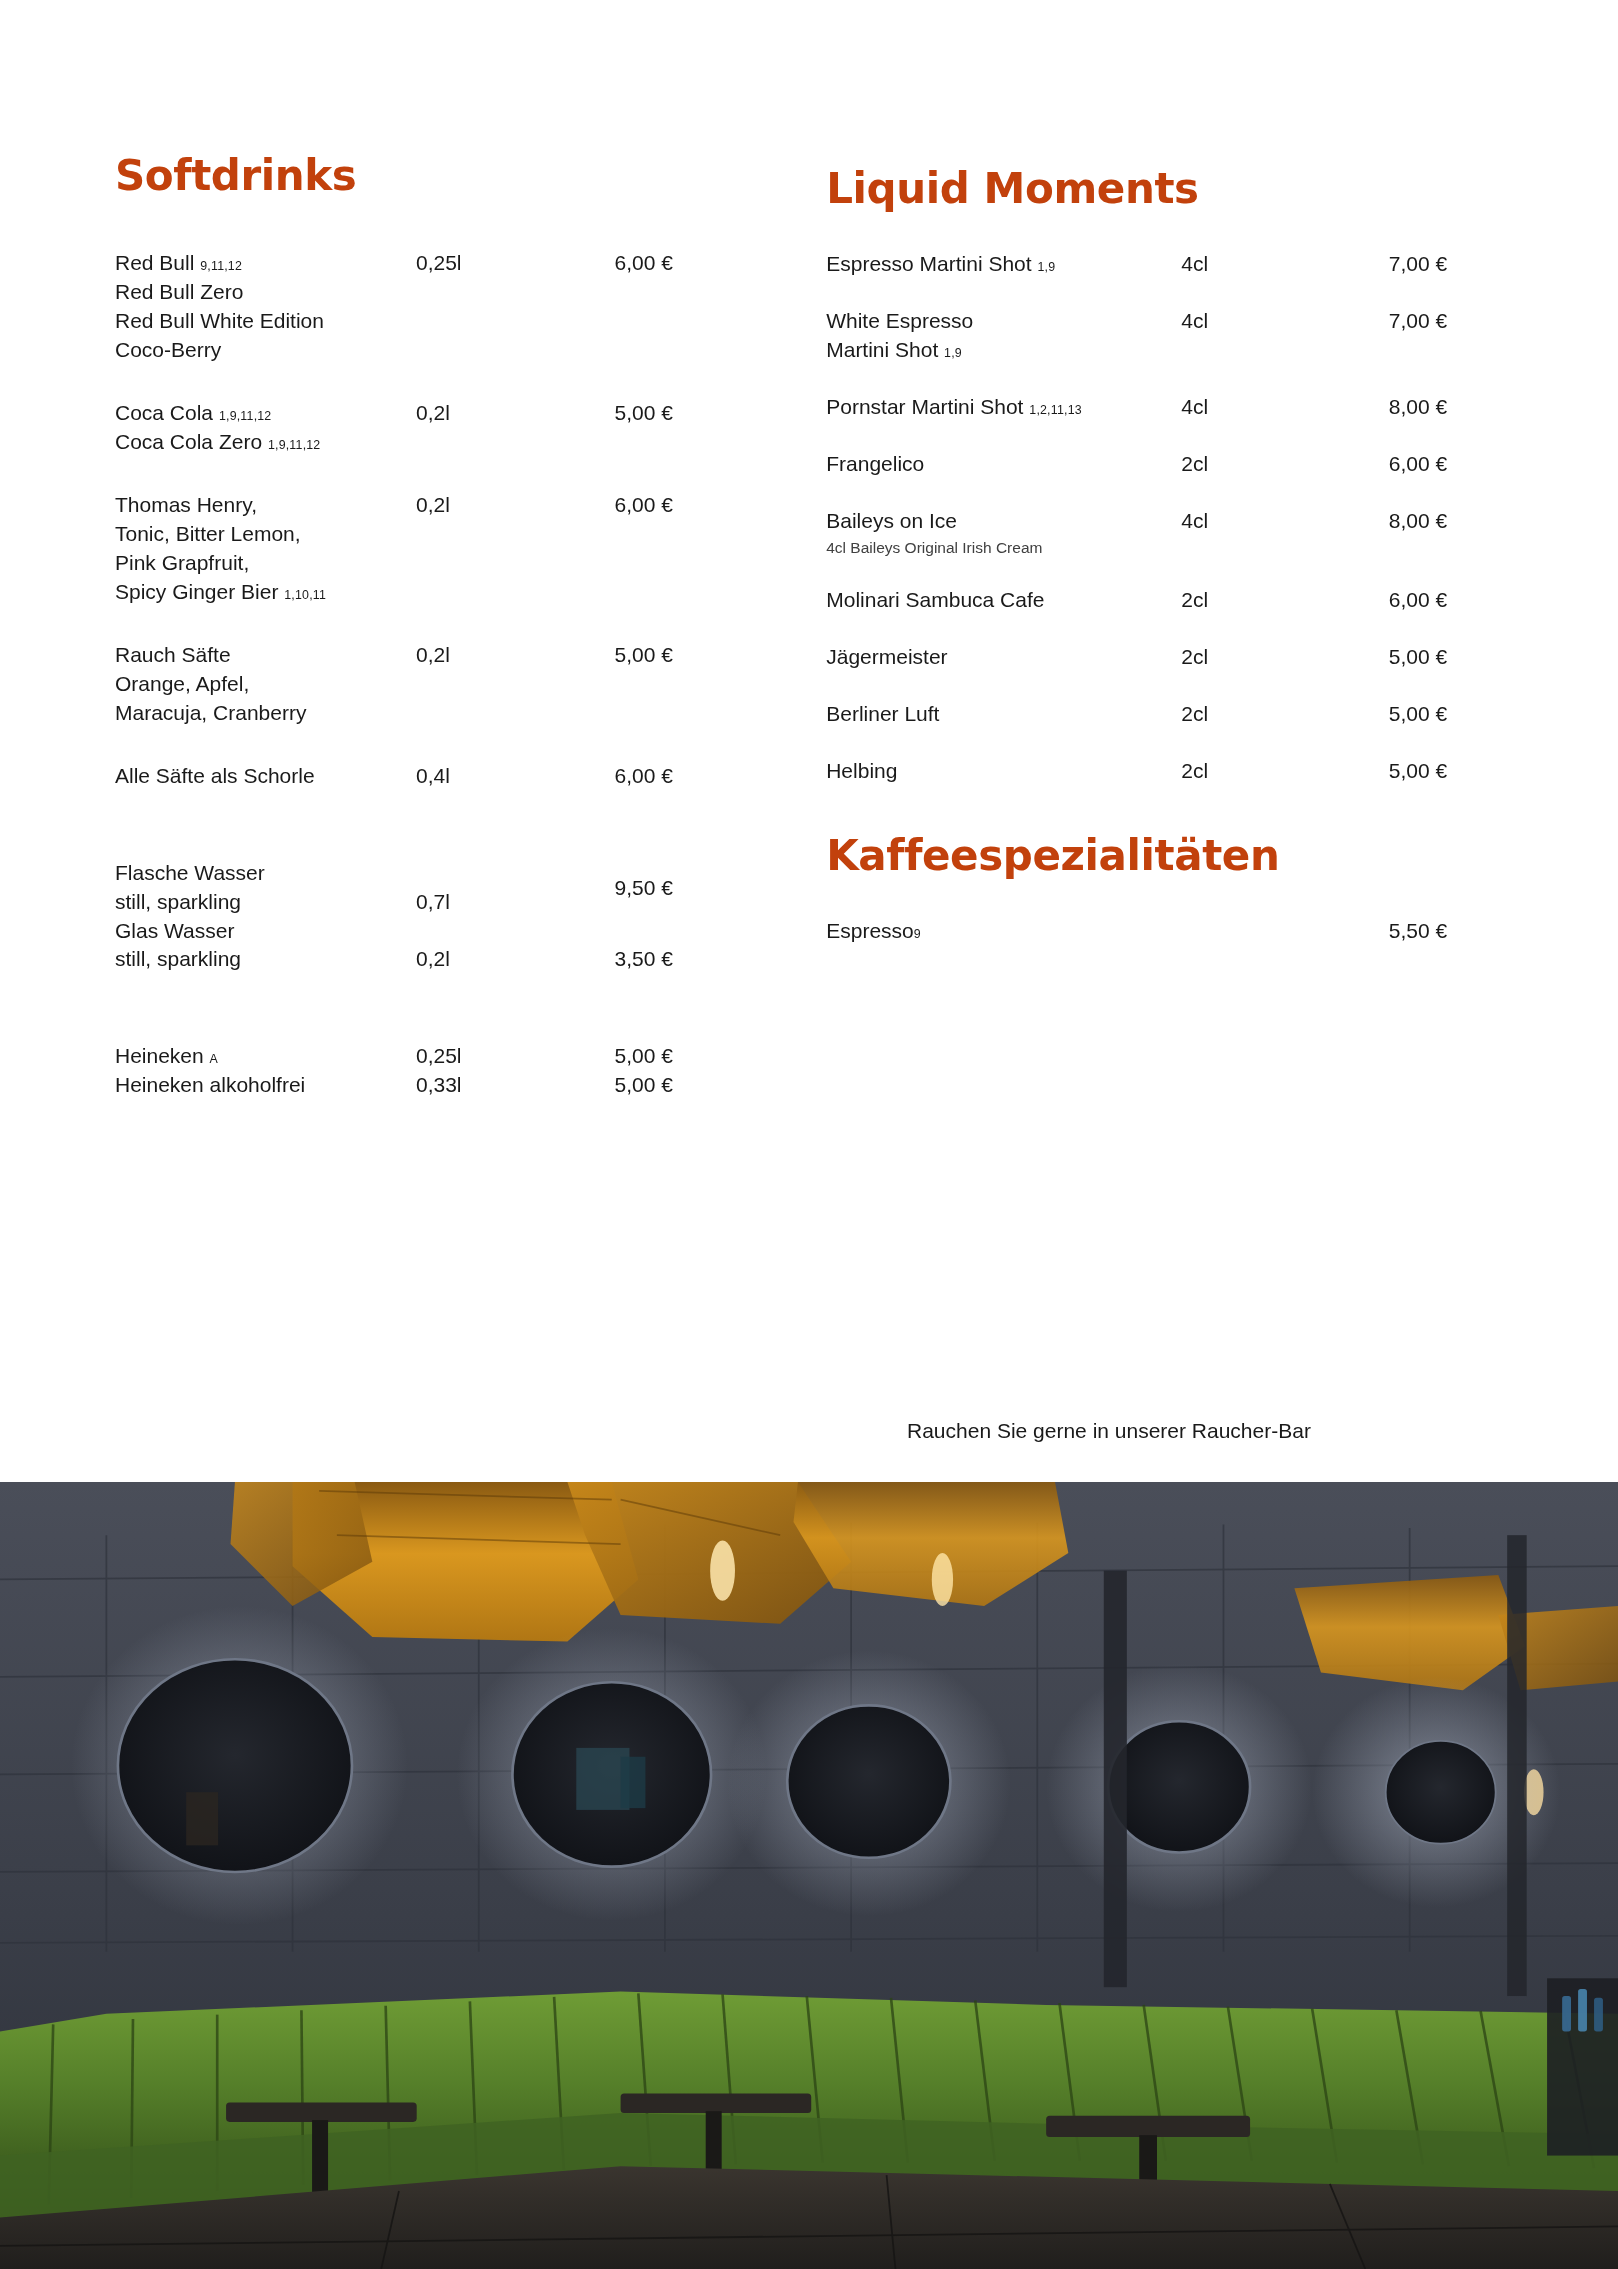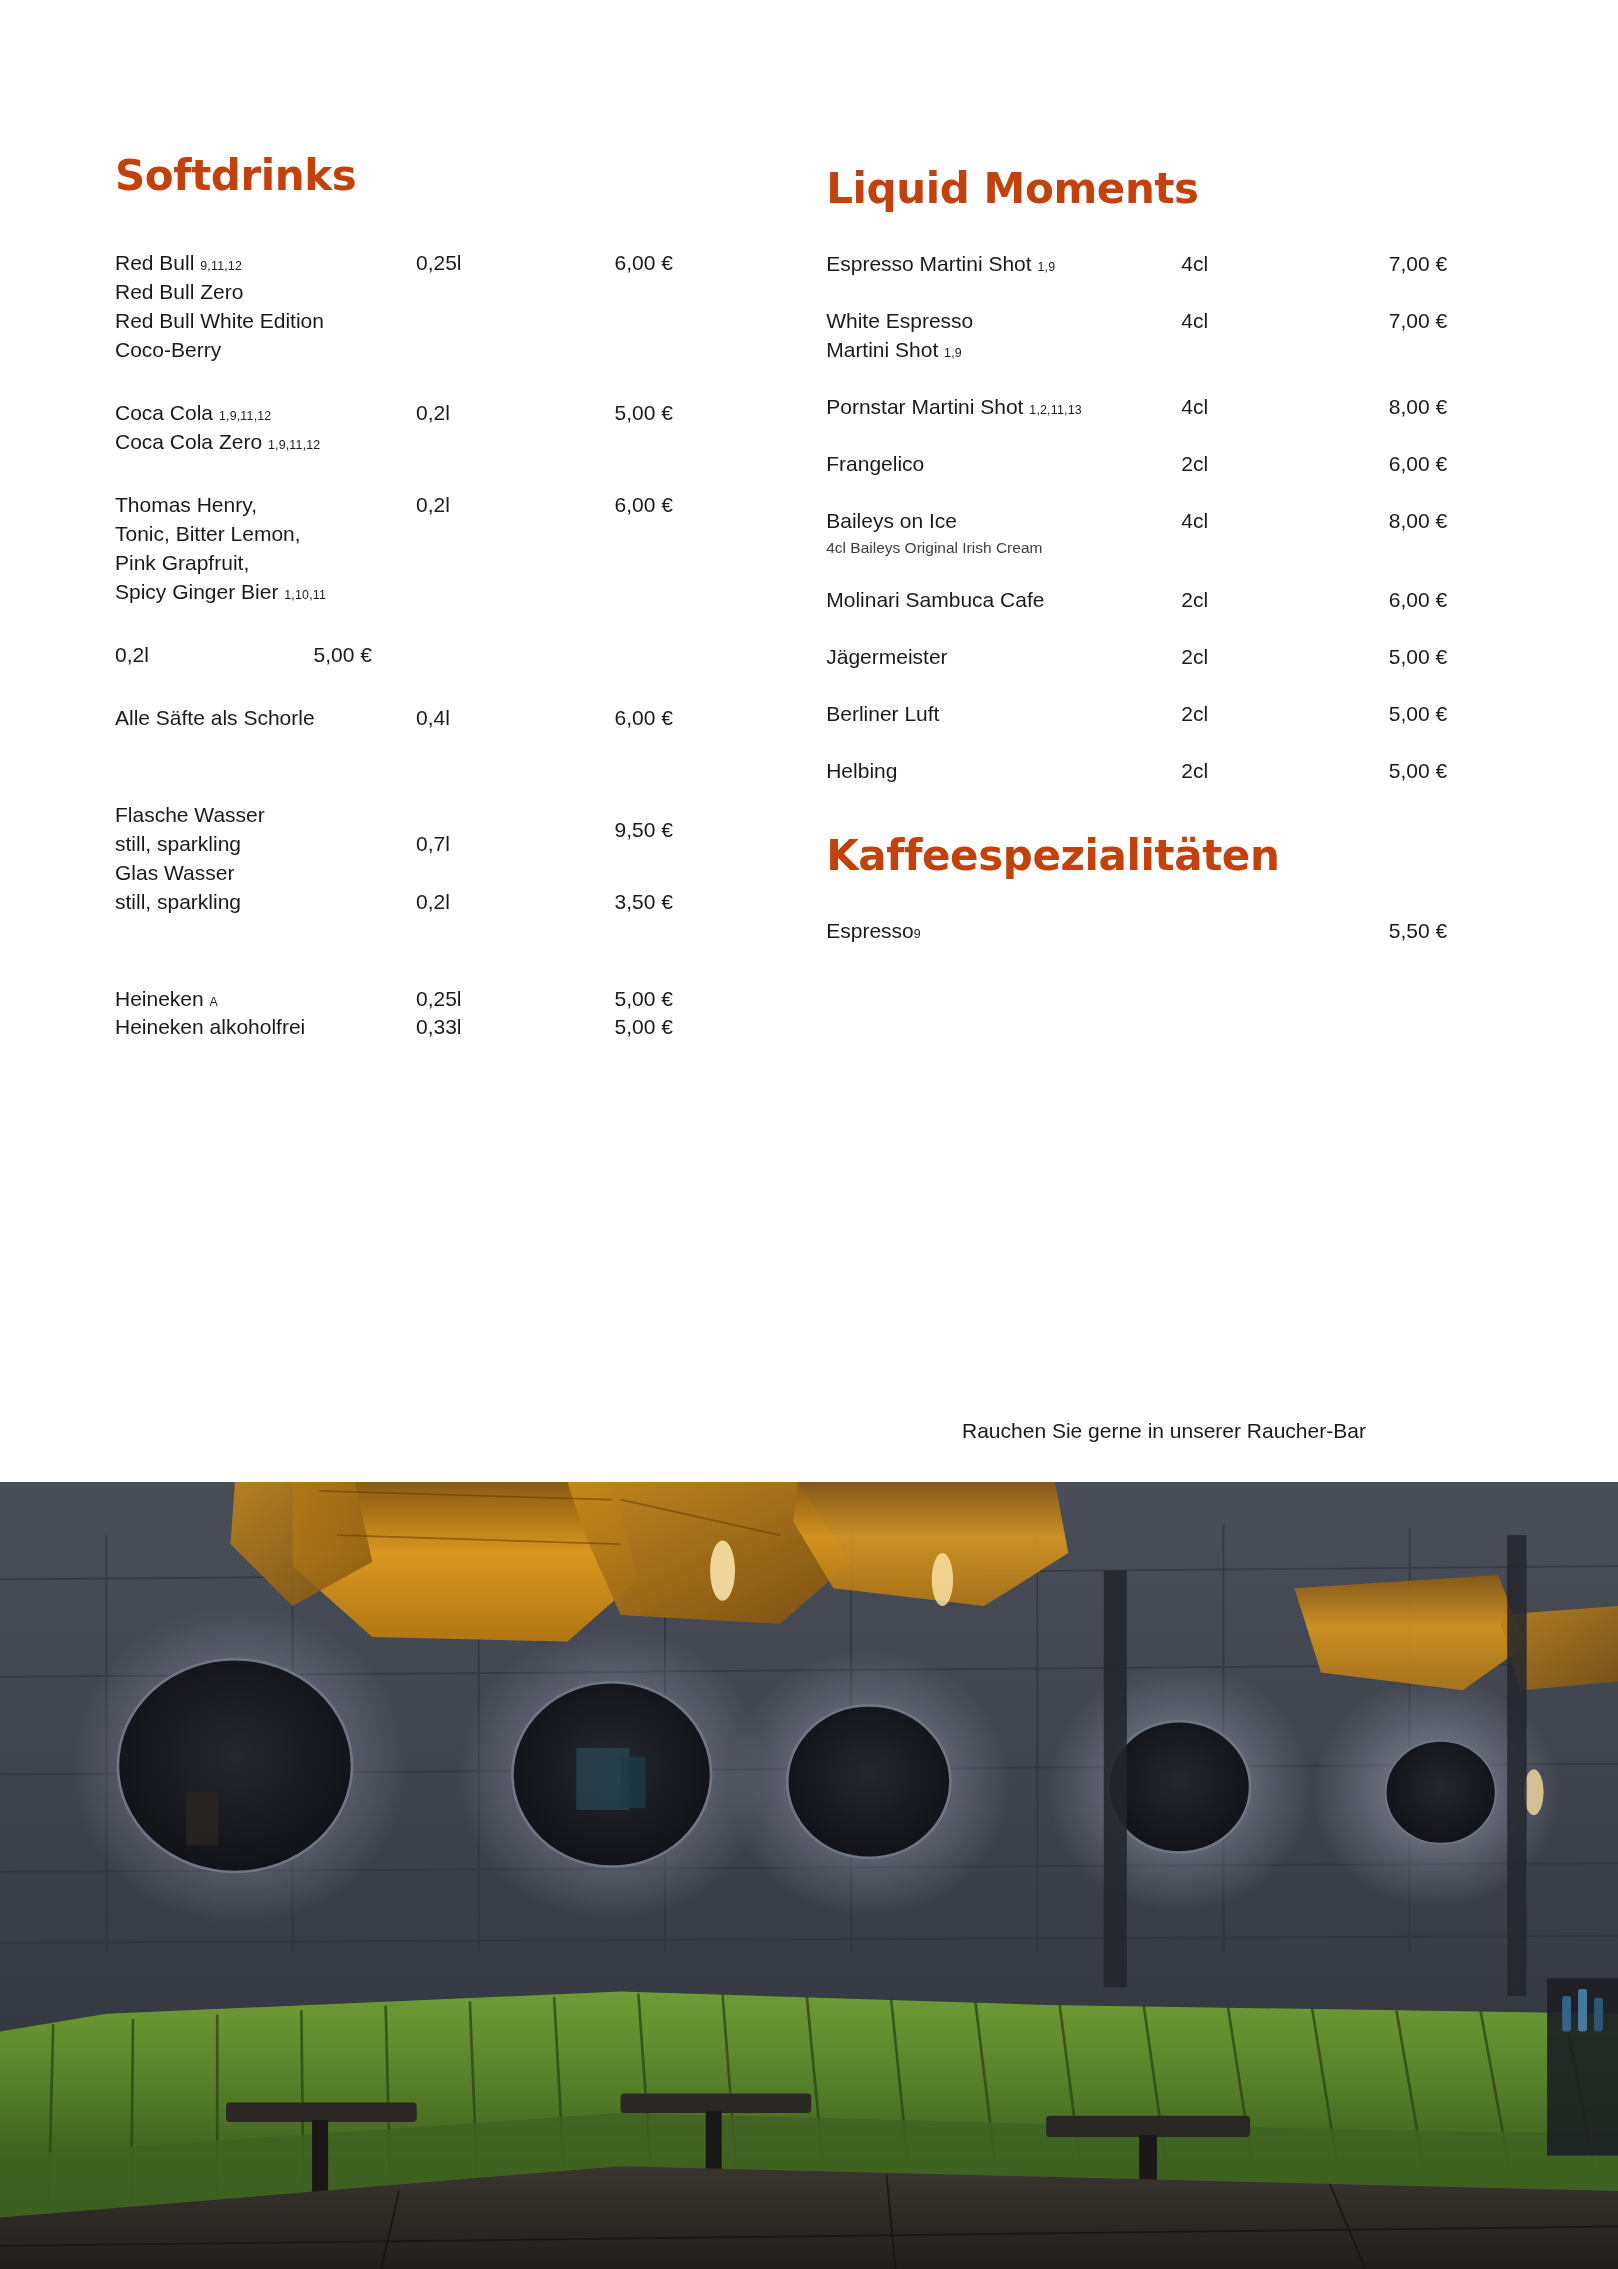--- a/index.html
+++ b/index.html
@@ -92,21 +92,21 @@
   .spacer-sm { height: 17.7px; }
   .spacer-md { height: 34px; }
 
   .water-row { display: flex; align-items: center; }
   .water-names { width: 301px; font-size: 21px; line-height: 1.38; }
 
   .right-row { margin-bottom: 28px; }
 
   .footnote {
     position: absolute;
-    left: 962px;
+    left: 907px;
     top: 1419px;
     font-size: 21px;
     color: #1a1a1a;
     white-space: nowrap;
   }
 
   .photo {
     position: absolute;
     left: 0;
     top: 1482px;
@@ -160,20 +160,25 @@
             <div><span>Pink Grapfruit,</span></div>
             <div><span>Spicy Ginger Bier</span> <span class="sup">1,10,11</span></div>
           </div>
           <div class="vol">0,2l</div>
           <div class="price">6,00 €</div>
         </div>
       </div>
 
       <div class="block">
         <div class="row">
+          <div class="names namelines">
+            <div><span>Rauch Säfte</span></div>
+            <div><span>Orange, Apfel,</span></div>
+            <div><span>Maracuja, Cranberry</span></div>
+          </div>
           <div class="vol">0,2l</div>
           <div class="price">5,00 €</div>
         </div>
       </div>
 
       <div class="block">
         <div class="row">
           <div class="names namelines">
             <div><span>Alle Säfte als Schorle</span></div>
           </div>

